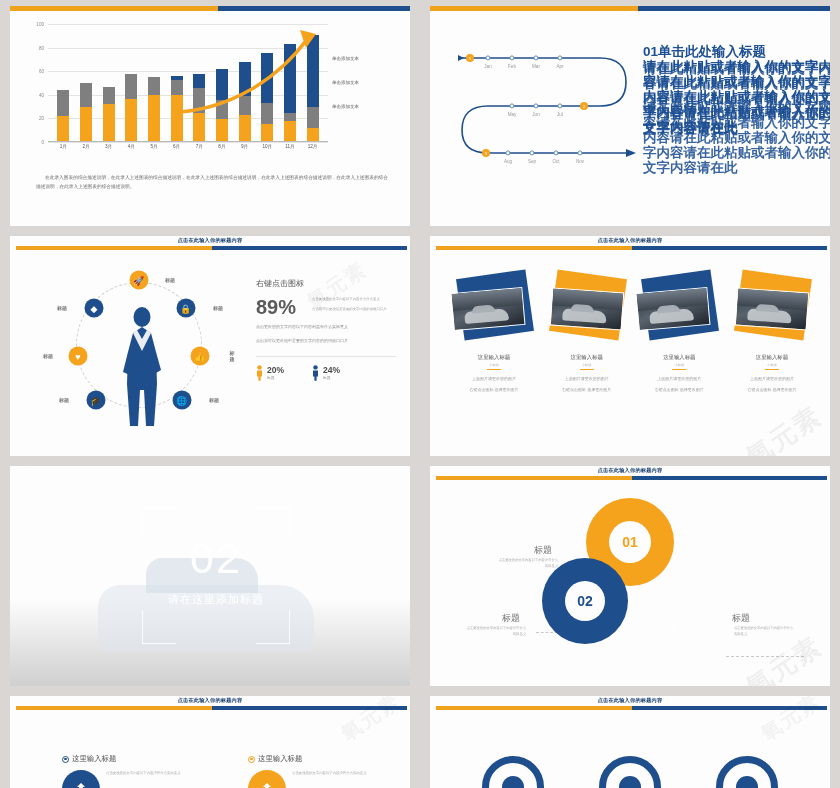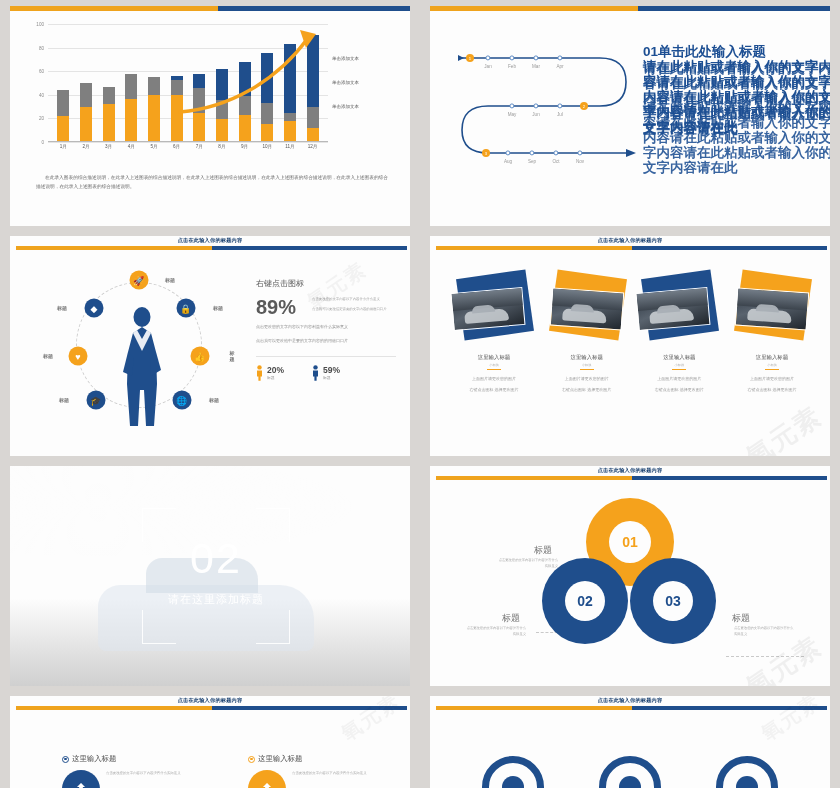--- a/index.html
+++ b/index.html
@@ -426,21 +426,21 @@
                 <div class="stat-num">20%</div>
                 <div class="stat-lab">标题</div>
               </div>
             </div>
             <div class="stat">
               <svg width="7" height="16" viewBox="0 0 7 16">
                 <circle cx="3.5" cy="2.4" r="2.2" fill="#1f4e8c"></circle>
                 <path d="M1 5.4 h5 v6 h-1.4 v4.4 h-2.2 v-4.4 h-1.4 z" fill="#1f4e8c"></path>
               </svg>
               <div>
-                <div class="stat-num">59%</div>
+                <div class="stat-num">24%</div>
                 <div class="stat-lab">标题</div>
               </div>
             </div>
           </div>
     </div>
     <div class="wm2">氧元素</div>
   </div>
   </div>
 
   <div class="slide-cell">
@@ -548,25 +548,20 @@
               <span class="num" style="font-size:14px;color:#f5a21c">01</span>
             </div>
           </div>
           <div style="position: absolute; color: rgb(255, 255, 255); font-size: 7px; left: 196px; top: 11px;">◉</div>
           <div class="ringx" style="width: 86px; height: 86px; left: 112px; top: 62px; background: rgb(31, 78, 140); z-index: 2;">
             <div class="hole" style="width:40px;height:40px">
               <span class="num" style="font-size:14px;color:#1f4e8c">02</span>
             </div>
           </div>
           <div style="position: absolute; color: rgb(255, 255, 255); font-size: 7px; left: 151px; top: 131px;">⚗</div>
-          <div class="ringx" style="width: 86px; height: 86px; left: 200px; top: 62px; background: rgb(31, 78, 140); z-index: 2;">
-            <div class="hole" style="width:40px;height:40px">
-              <span class="num" style="font-size:14px;color:#1f4e8c">03</span>
-            </div>
-          </div>
           <div style="position: absolute; color: rgb(255, 255, 255); font-size: 7px; left: 239px; top: 131px;">▤</div>
           <div class="ring-lab" style="left: 104px; top: 48px;">标题</div>
           <div class="ring-desc" style="left: 66px; top: 62px; text-align: right;">点击更改您的文字内容以下内容没有什么实际意义</div>
           <div class="leader" style="left: 138px; top: 70px; width: 36px;"></div>
           <div class="ring-lab" style="left: 72px; top: 116px;">标题</div>
           <div class="ring-desc" style="left: 34px; top: 130px; text-align: right;">点击更改您的文字内容以下内容没有什么实际意义</div>
           <div class="leader" style="left: 106px; top: 136px; width: 36px;"></div>
           <div class="ring-lab" style="left: 302px; top: 116px;">标题</div>
           <div class="ring-desc" style="left: 304px; top: 130px; text-align: left;">点击更改您的文字内容以下内容没有什么实际意义</div>
           <div class="leader" style="left: 296px; top: 160px; width: 78px;"></div>

